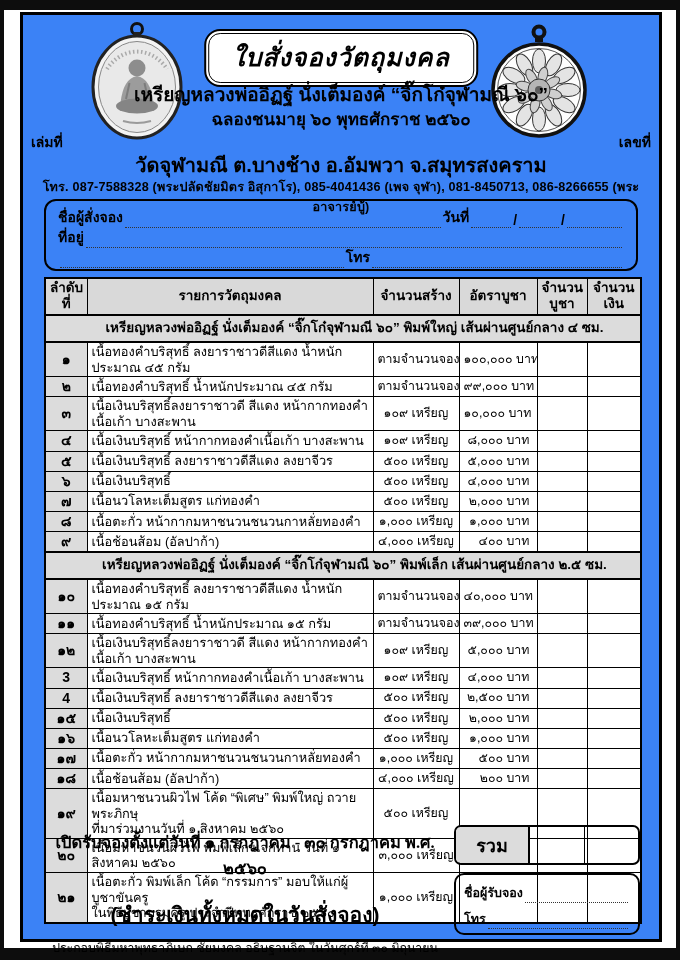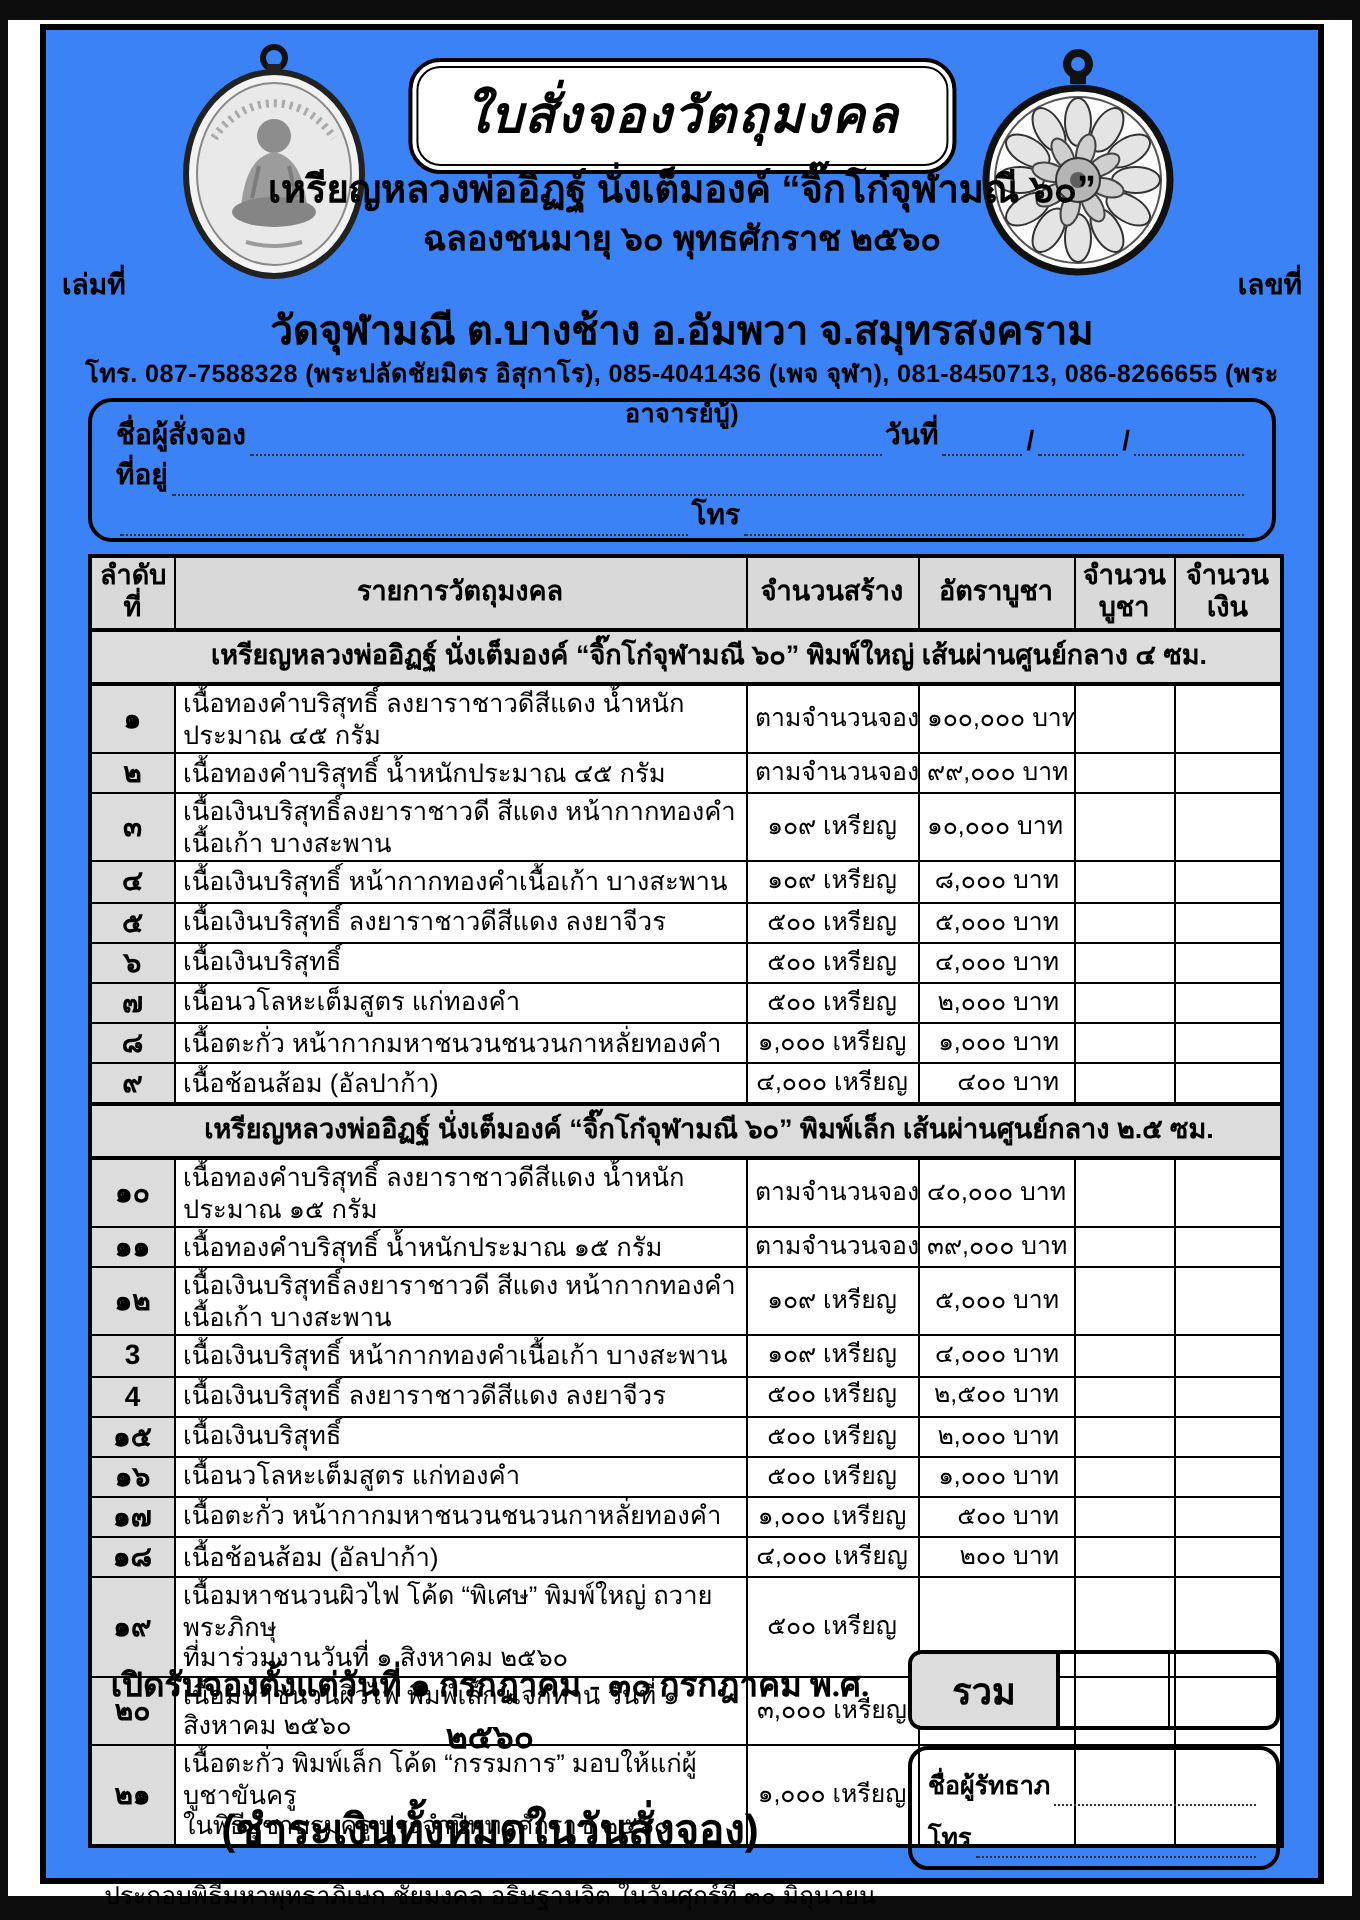--- a/index.html
+++ b/index.html
@@ -344,21 +344,21 @@
         <div class="f4">ณ มณฑลพิธี วัดจุฬามณี ต.บางช้าง อ.อัมพวา จ.สมุทรสงคราม</div>
 
       </div>
       <div class="totalbox">
         <div class="tlabel">รวม</div>
         <div class="tcell1"></div>
         <div class="tcell2"></div>
       </div>
       <div class="receiverbox">
         <div class="fline">
-          <span>ชื่อผู้รัทธาภ</span>
+          <span>ชื่อผู้รับจอง</span>
           <span class="dots"></span>
         </div>
         <div class="fline" style="margin-top:6px;">
           <span>โทร</span>
           <span class="dots"></span>
         </div>
       </div>
     </div>
 
   </div>

